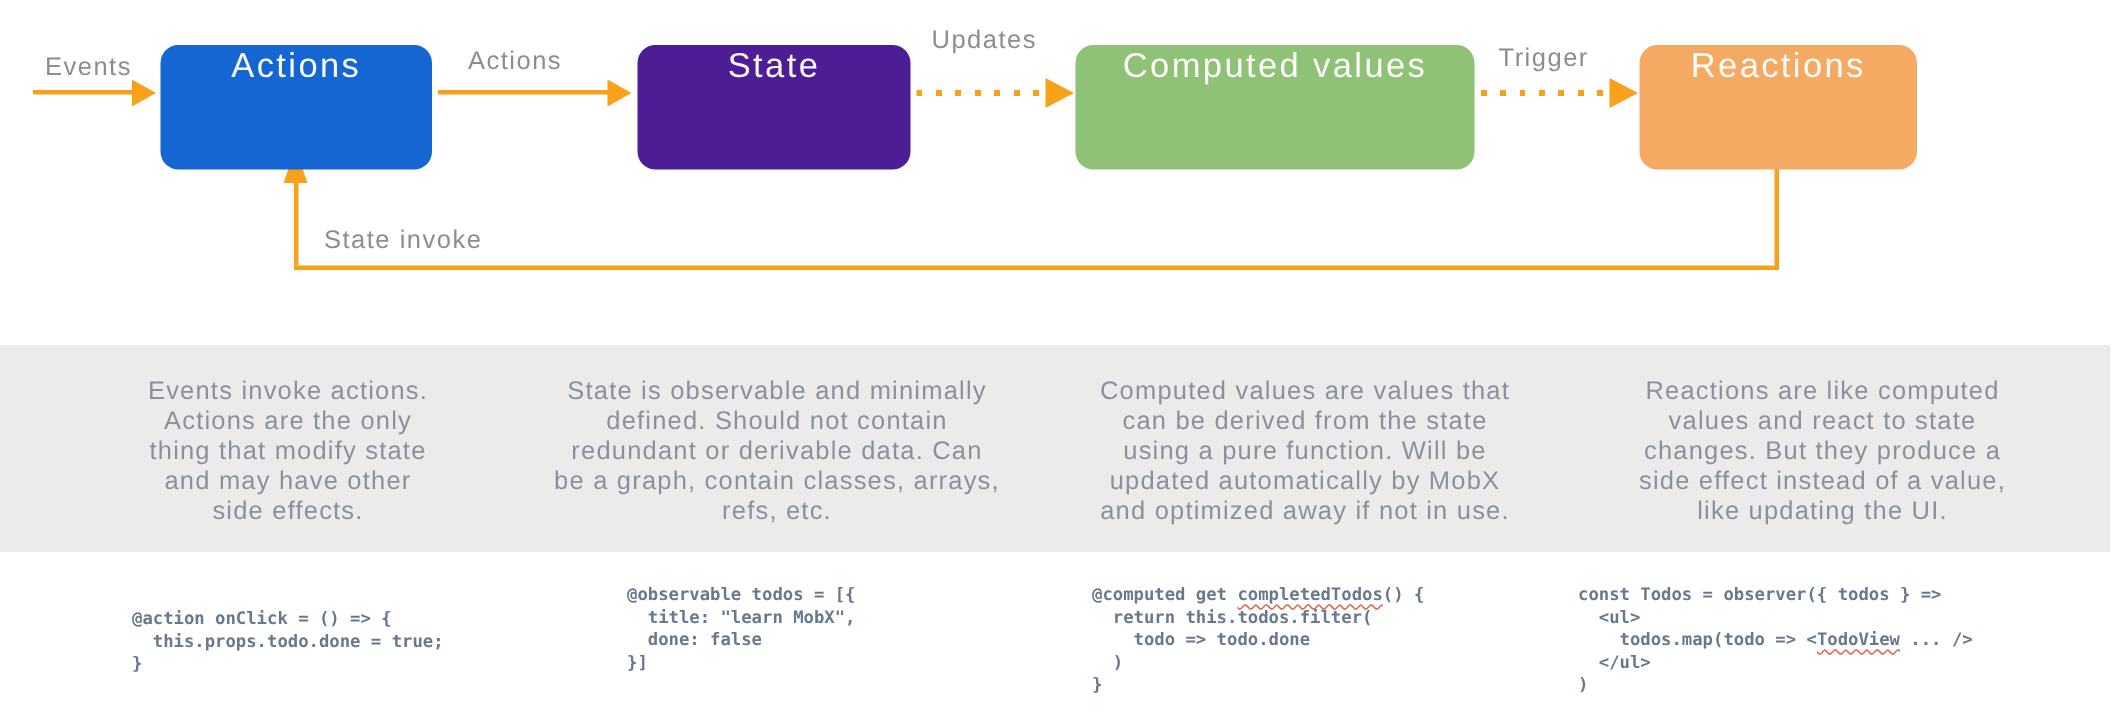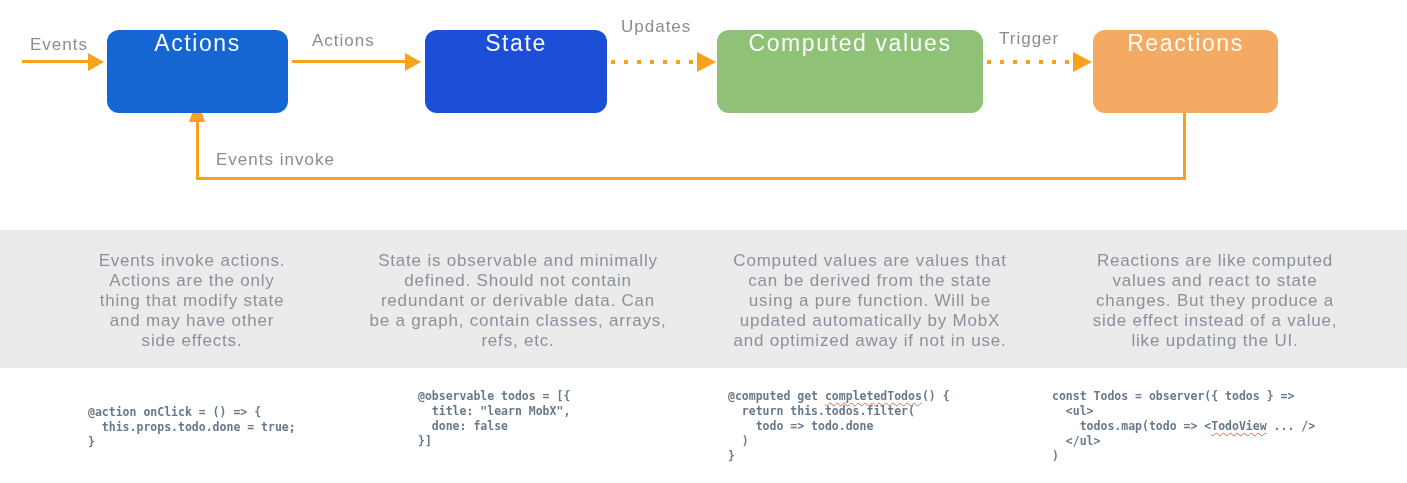--- a/index.html
+++ b/index.html
@@ -68,21 +68,21 @@
 </style>
 </head>
 <body>
 
 <div id="canvas">
 
   <span class="edge-label" id="lbl-events">Events</span>
   <span class="edge-label" id="lbl-modify">Actions</span>
   <span class="edge-label" id="lbl-updates">Updates</span>
   <span class="edge-label" id="lbl-trigger">Trigger</span>
-  <span class="edge-label" id="lbl-feedback">Events invoke</span>
+  <span class="edge-label" id="lbl-feedback">State invoke</span>
 
   <div>
     <div class="shaft" style="left:22px; top:60px; width:68px;"></div>
     <div class="head-right" style="left:88px; top:53px;"></div>
   </div>
 
   <div>
     <div class="shaft" style="left:292px; top:60px; width:116px;"></div>
     <div class="head-right" style="left:405px; top:53px;"></div>
   </div>
@@ -100,21 +100,21 @@
   <div>
     <div class="shaft" style="left:1183px; top:95px; width:3px; height:85px;"></div>
     <div class="shaft" style="left:196px; top:177px; width:990px;"></div>
     <div class="shaft" style="left:196px; top:121px; width:3px; height:56px;"></div>
     <div class="head-up" style="left:189px; top:99px;"></div>
   </div>
 
   <div class="node" id="node-actions" style="background: rgb(21, 101, 211);">
     <span>Actions</span>
   </div>
-  <div class="node" id="node-state" style="background: #1d4ed8;">
+  <div class="node" id="node-state" style="background: #4c1d95;">
     <span>State</span>
   </div>
   <div class="node" id="node-reactions" style="background: rgb(245, 170, 100);">
     <span>Reactions</span>
   </div>
   <div class="node" id="node-computed" style="background: rgb(143, 193, 119);">
     <span>Computed values</span>
   </div>
 
   <div id="band"></div>

